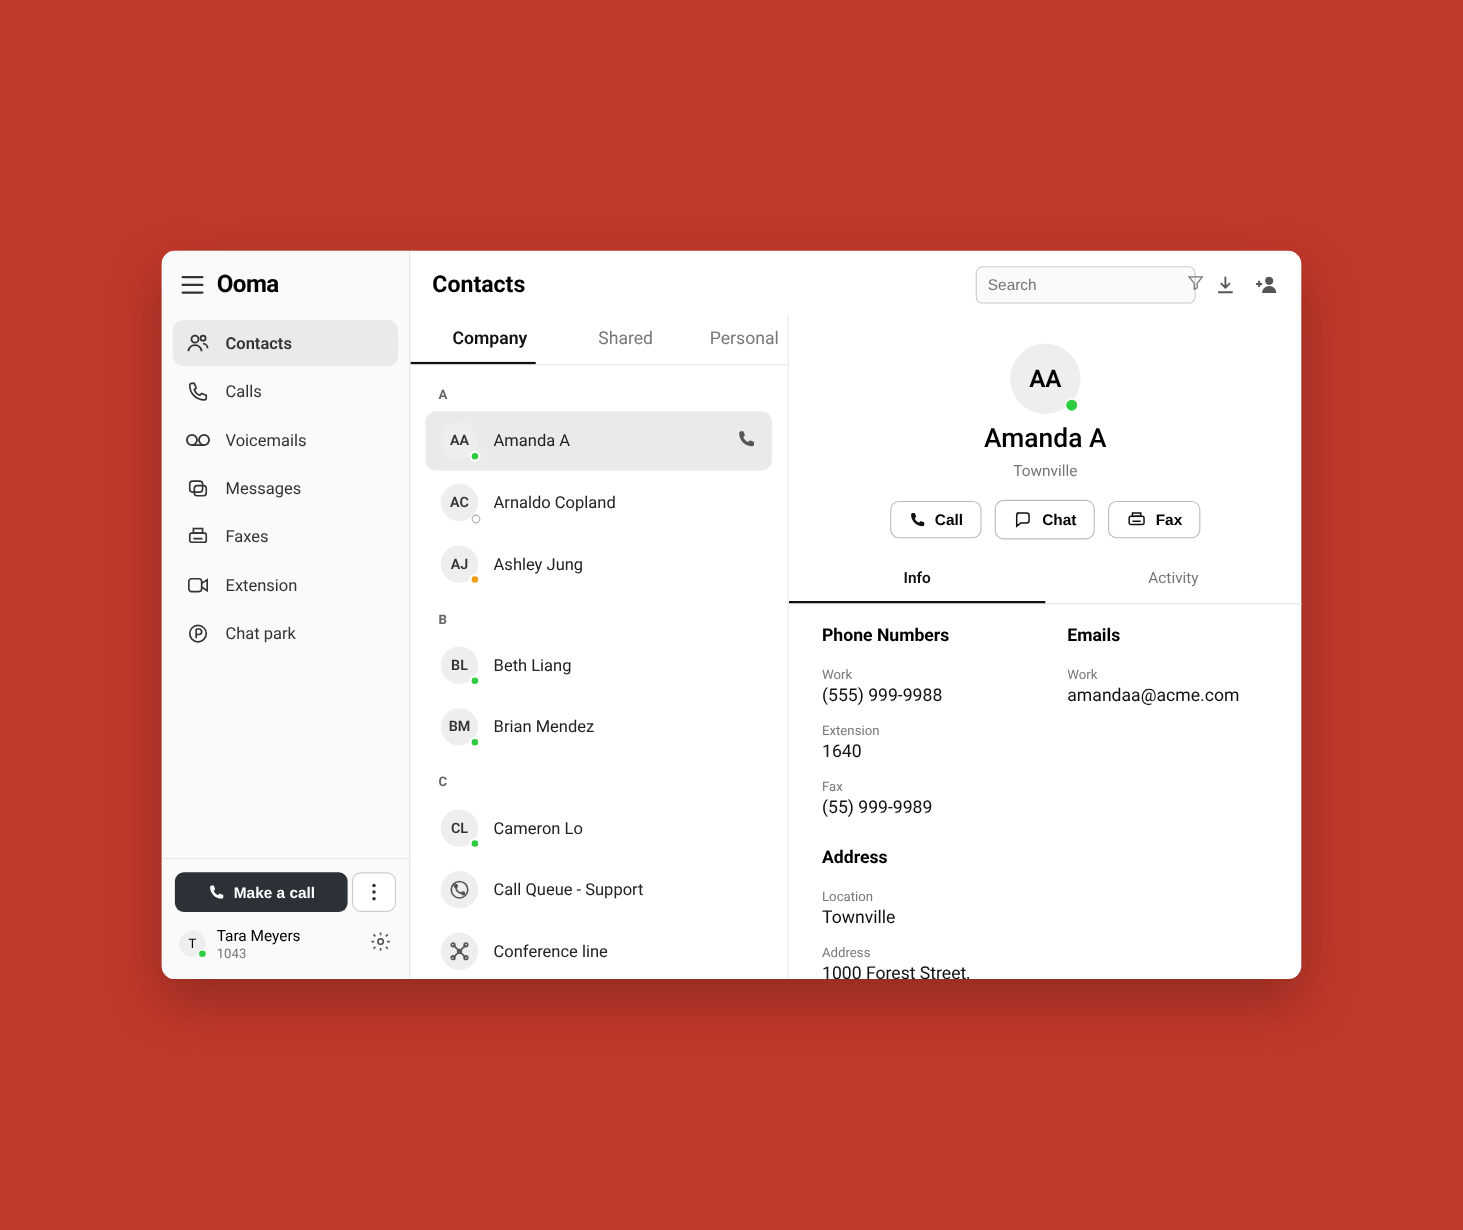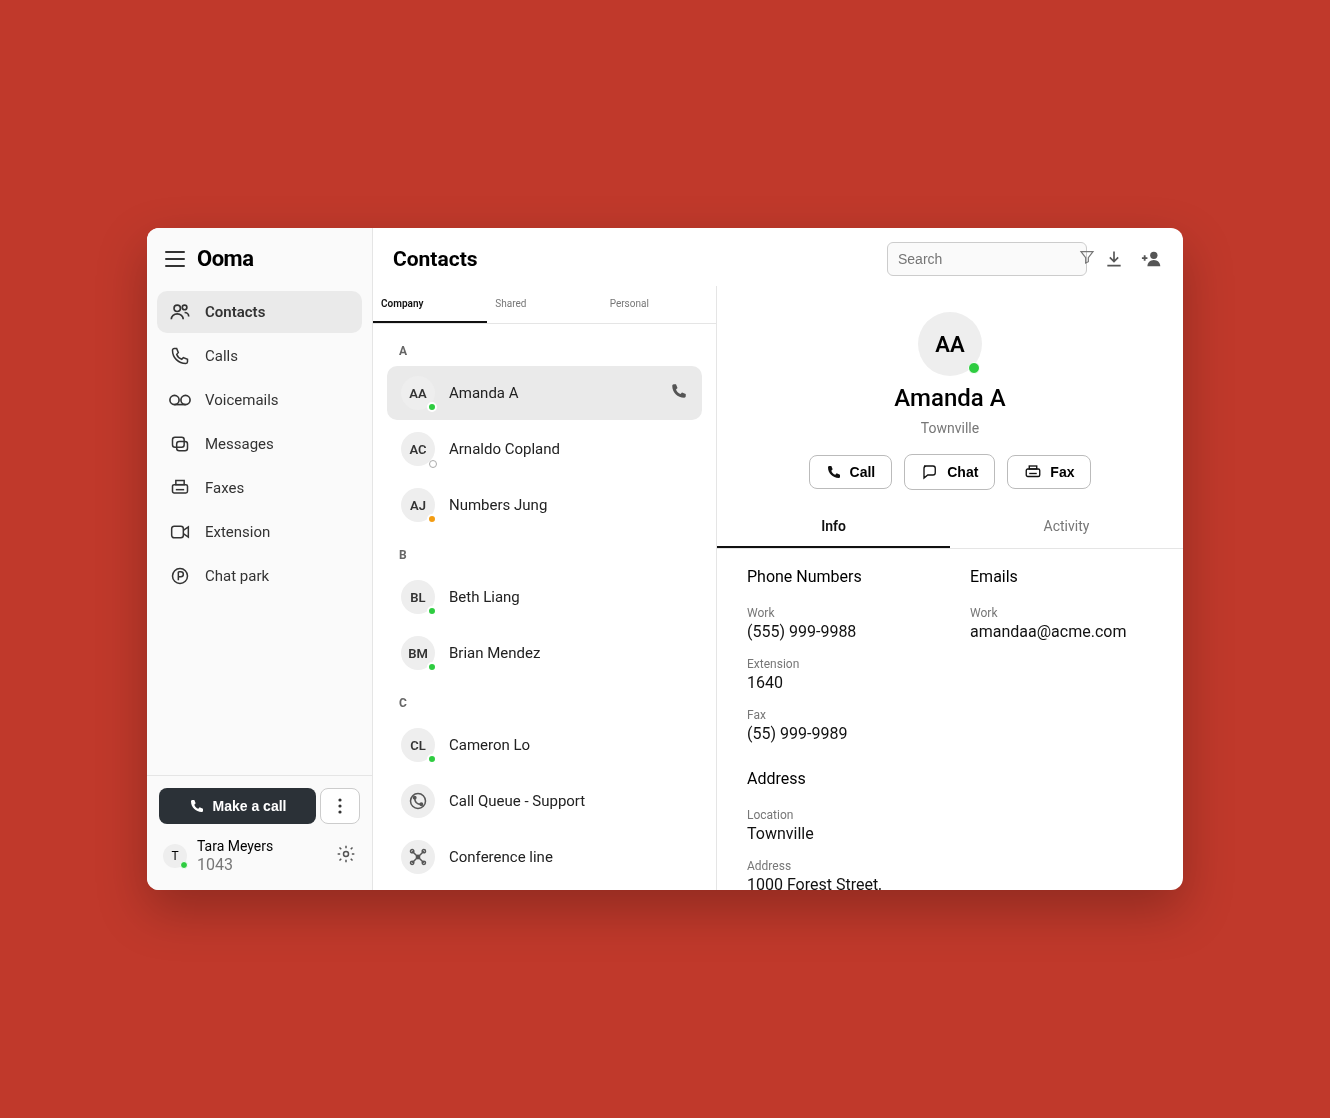--- a/index.html
+++ b/index.html
@@ -86,21 +86,21 @@
     width:24px;height:24px;border-radius:50%;
     background:#eee; display:flex;align-items:center;justify-content:center;
     font-size:12px; position:relative;
   }
   .presence-dot{
     position:absolute; width:8px;height:8px;border-radius:50%;
     background:#2ecc40; bottom:-1px; right:-1px; border:1.5px solid #fff;
   }
   .user-info{display:flex;flex-direction:column;line-height:1.2;}
   .user-name{font-size:14px;}
-  .user-ext{font-size:16px;color:#777;}
+  .user-ext{font-size:12px;color:#777;}
   .gear{margin-left:auto;cursor:pointer;}
 
   
   .main{flex:1; display:flex; flex-direction:column;}
   .header{
     display:flex; align-items:center;
     padding:14px 20px 10px 20px;
     gap:16px;
   }
   .page-title{font-size:21px; font-weight:700;}
@@ -120,22 +120,22 @@
   
   .list-col{
     width:344px; border-right:1px solid #e5e5e5;
     display:flex; flex-direction:column;
     overflow:hidden;
   }
   .tabs{
     display:flex; border-bottom:1px solid #e5e5e5;
   }
   .tab{
-    flex:1; text-align:left; padding:12px 8px;
-    font-size:10px; color:#777; cursor:pointer;
+    flex:1; text-align:right; padding:12px 8px;
+    font-size:16px; color:#777; cursor:pointer;
   }
   .tab.active{color:#111; font-weight:600; border-bottom:2px solid #111;}
   .contact-scroll{flex:1; overflow-y:auto; padding:6px 10px 20px 10px;}
   .section-letter{
     font-size:12px; font-weight:700; color:#666;
     padding:14px 16px 6px 16px;
   }
   .contact-row{
     display:flex; align-items:center; gap:14px;
     padding:10px 14px; border-radius:10px; cursor:pointer;
@@ -175,21 +175,21 @@
   .action-btn{
     display:flex;align-items:center;gap:8px;
     border:1px solid #bbb;background:#fff;border-radius:8px;
     padding:8px 16px;font-size:14px;font-weight:600;cursor:pointer;
   }
   .detail-tabs{display:flex;border-bottom:1px solid #e5e5e5;}
   .dtab{flex:1;text-align:center;padding:12px;font-size:14px;color:#777;cursor:pointer;}
   .dtab.active{color:#111;font-weight:600;border-bottom:2px solid #111;}
   .info-body{padding:18px 30px;display:flex;gap:40px;}
   .info-left,.info-right{flex:1;display:flex;flex-direction:column;gap:16px;}
-  .info-section-title{font-size:16px;font-weight:400;margin-bottom:4px;}
+  .info-section-title{font-size:16px;font-weight:700;margin-bottom:4px;}
   .field-label{font-size:12px;color:#777;}
   .field-value{font-size:16px;color:#111;}
   .field-group{display:flex;flex-direction:column;gap:2px;}
 </style>
 </head>
 <body>
 
 <div class="app-window">
 
   <aside class="sidebar">
@@ -360,21 +360,21 @@
               <span class="status-dot status-empty"></span>
             </div>
             <span class="contact-name">Arnaldo Copland</span>
           </div>
 
           <div class="contact-row">
             <div class="contact-avatar">
               <span>AJ</span>
               <span class="status-dot status-orange"></span>
             </div>
-            <span class="contact-name">Numbers Jung</span>
+            <span class="contact-name">Ashley Jung</span>
           </div>
 
           <div class="section-letter">B</div>
 
           <div class="contact-row">
             <div class="contact-avatar">
               <span>BL</span>
               <span class="status-dot status-green"></span>
             </div>
             <span class="contact-name">Beth Liang</span>

